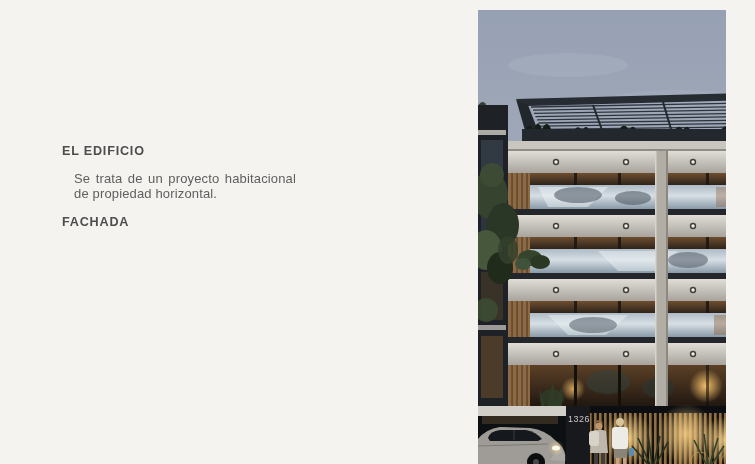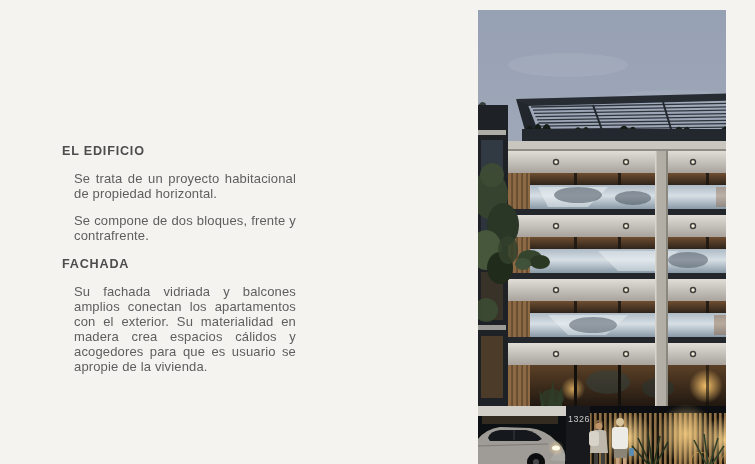--- a/index.html
+++ b/index.html
@@ -34,27 +34,25 @@
   }
   .photo svg{display:block;}
 </style>
 </head>
 <body>
 
 <div class="text-panel">
   <div class="section">
     <h2>EL EDIFICIO</h2>
     <p>Se trata de un proyecto habitacional de propiedad horizontal.</p>
-    <p>Se compone de dos bloques, frente y contrafrente.</p>
   </div>
   <div class="section">
   </div>
   <div class="section">
     <h2>FACHADA</h2>
-    <p>Su fachada vidriada y balcones amplios conectan los apartamentos con el exterior. Su materialidad en madera crea espacios cálidos y acogedores para que es usuario se apropie de la vivienda.</p>
   </div>
 </div>
 
 <div class="photo">
 <svg width="272" height="454" viewBox="0 0 272 454" xmlns="http://www.w3.org/2000/svg">
   <defs>
     <linearGradient id="skyGrad" x1="0" y1="0" x2="0" y2="1">
       <stop offset="0" stop-color="#97a1b4"></stop>
       <stop offset="1" stop-color="#b1b7c0"></stop>
     </linearGradient>

